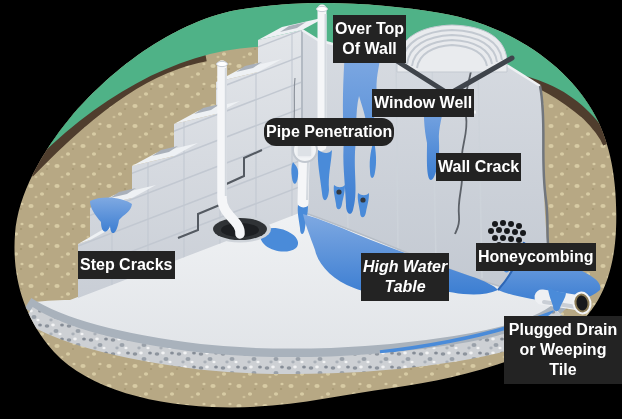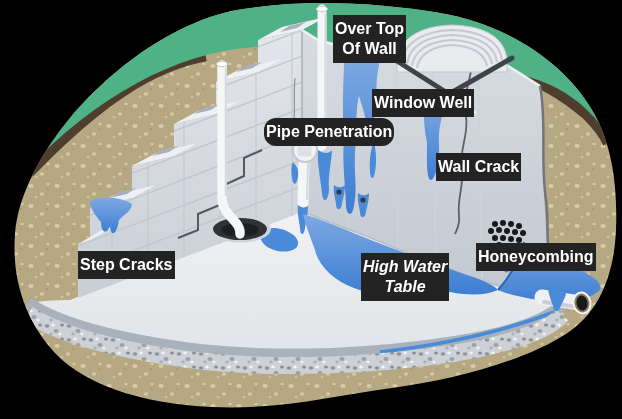--- a/index.html
+++ b/index.html
@@ -247,14 +247,16 @@
 
 <div class="lbl" style="left:333px;top:15px;">Over Top
 Of Wall</div>
 <div class="lbl" style="left:372px;top:89px;text-align:right;">Window Well</div>
 <div class="lbl" style="left:264px;top:118px;border-radius:12px;">Pipe Penetration</div>
 <div class="lbl" style="left:436px;top:153px;">Wall Crack</div>
 <div class="lbl" style="left:476px;top:200px;margin-top:43px;">Honeycombing</div>
 <div class="lbl" style="left:78px;top:251px;">Step Cracks</div>
 <div class="lbl" style="left:361px;top:253px;font-style:italic;">High Water
 Table</div>
+<div class="lbl" style="left:504px;top:316px;">Plugged Drain
+or Weeping Tile</div>
 
 </div>
 
 </body></html>

